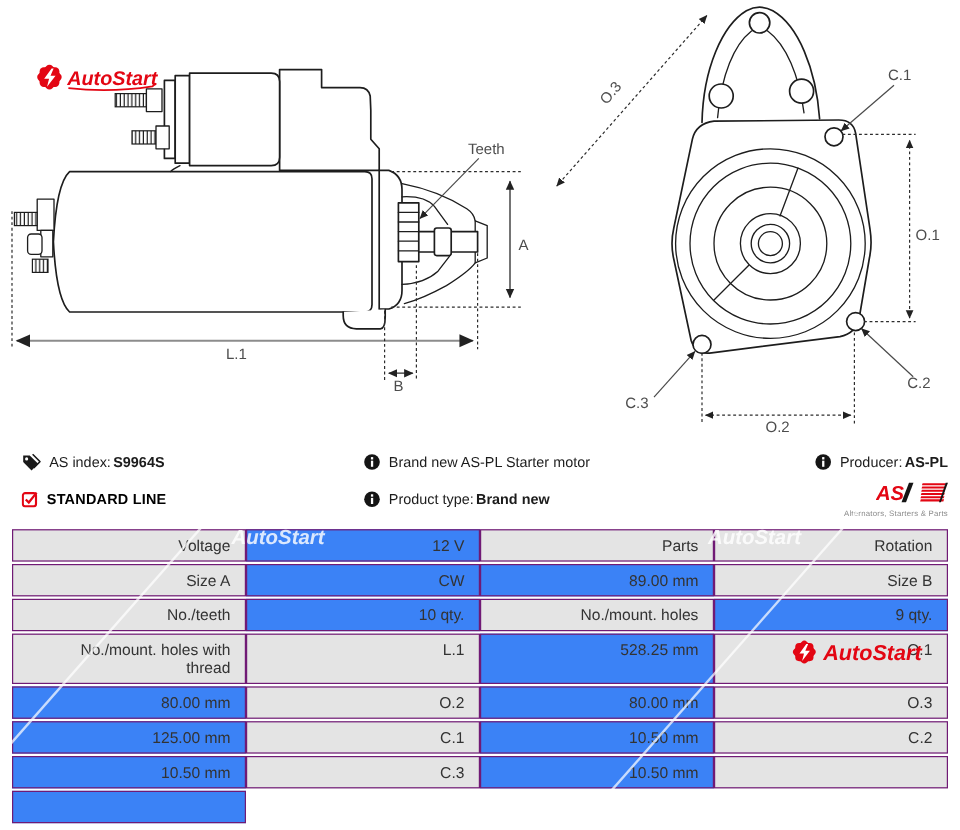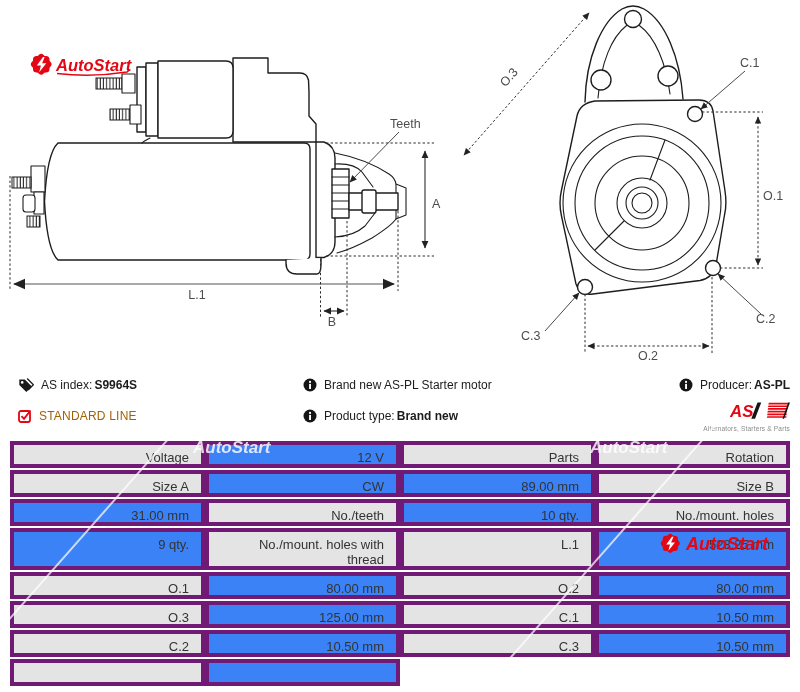--- a/index.html
+++ b/index.html
@@ -15,29 +15,29 @@
   .dot{fill:none;stroke:#2c2c2c;stroke-width:1;stroke-dasharray:2.4 2.2}
   .dim{stroke:#2c2c2c;stroke-width:1.1}
   .dimL{stroke:#8c8c8c;stroke-width:1.7}
   .ldr{stroke:#4a4a4a;stroke-width:1;fill:none}
   .dtx{font:12.5px "Liberation Sans",sans-serif;fill:#4d4d4d}
 
   
   .hline{position:absolute;display:flex;align-items:center;gap:7px;font-size:12px;color:#1c1c1c;height:18px}
   .hline b{font-weight:700}
   .lbl{margin-right:2px}
-  .redbold{color:#a16207;font-weight:400;letter-spacing:.2px}
+  .redbold{color:#000000;font-weight:700;letter-spacing:.2px}
   .tagline{position:absolute;right:10px;top:425px;font-size:6.5px;color:#8a8a8a;letter-spacing:.2px}
 
   
   .spec-table{position:absolute;left:10px;top:441px;width:780px;display:grid;
       grid-template-columns:195px 195px 195px 195px;
       grid-template-rows:27px 27px 27px 42px 27px 27px 27px 27px;
       row-gap:2px}
-  .cell{box-sizing:border-box;border:4px solid #701a75;text-align:right;
+  .cell{box-sizing:border-box;border:1px solid #701a75;text-align:right;
       font-size:13px;line-height:15px;padding:5px 12px 0 8px;color:#333;overflow:hidden}
   .cl{background:#e4e4e4;padding-left:40px}
   .cv{background:#3b82f6}
 
   
   .wm-text{position:absolute;font-style:italic;font-weight:700;font-size:17px;
       color:rgba(255,255,255,.82);z-index:5;pointer-events:none}
   .wm-line{position:absolute;height:1.6px;background:rgba(255,255,255,.72);
       transform-origin:left center;transform:rotate(-48.6deg);z-index:5;pointer-events:none}
   .wm-logo{position:absolute;left:660px;top:533px;z-index:6;display:flex;align-items:center;gap:4px;pointer-events:none}
@@ -227,21 +227,20 @@
   <div class="cell cl">Voltage</div>
   <div class="cell cv">12 V</div>
   <div class="cell cl">Parts</div>
 
   <div class="cell cl">Rotation</div>
   <div class="cell cl">Size A</div>
   <div class="cell cv">CW</div>
   <div class="cell cv">89.00 mm</div>
 
   <div class="cell cl">Size B</div>
-  <div class="cell cv">31.00 mm</div>
   <div class="cell cl">No./teeth</div>
   <div class="cell cv">10 qty.</div>
 
   <div class="cell cl">No./mount. holes</div>
   <div class="cell cv">9 qty.</div>
   <div class="cell cl">No./mount. holes with thread</div>
 
   <div class="cell cl">L.1</div>
   <div class="cell cv">528.25 mm</div>
   <div class="cell cl">O.1</div>

